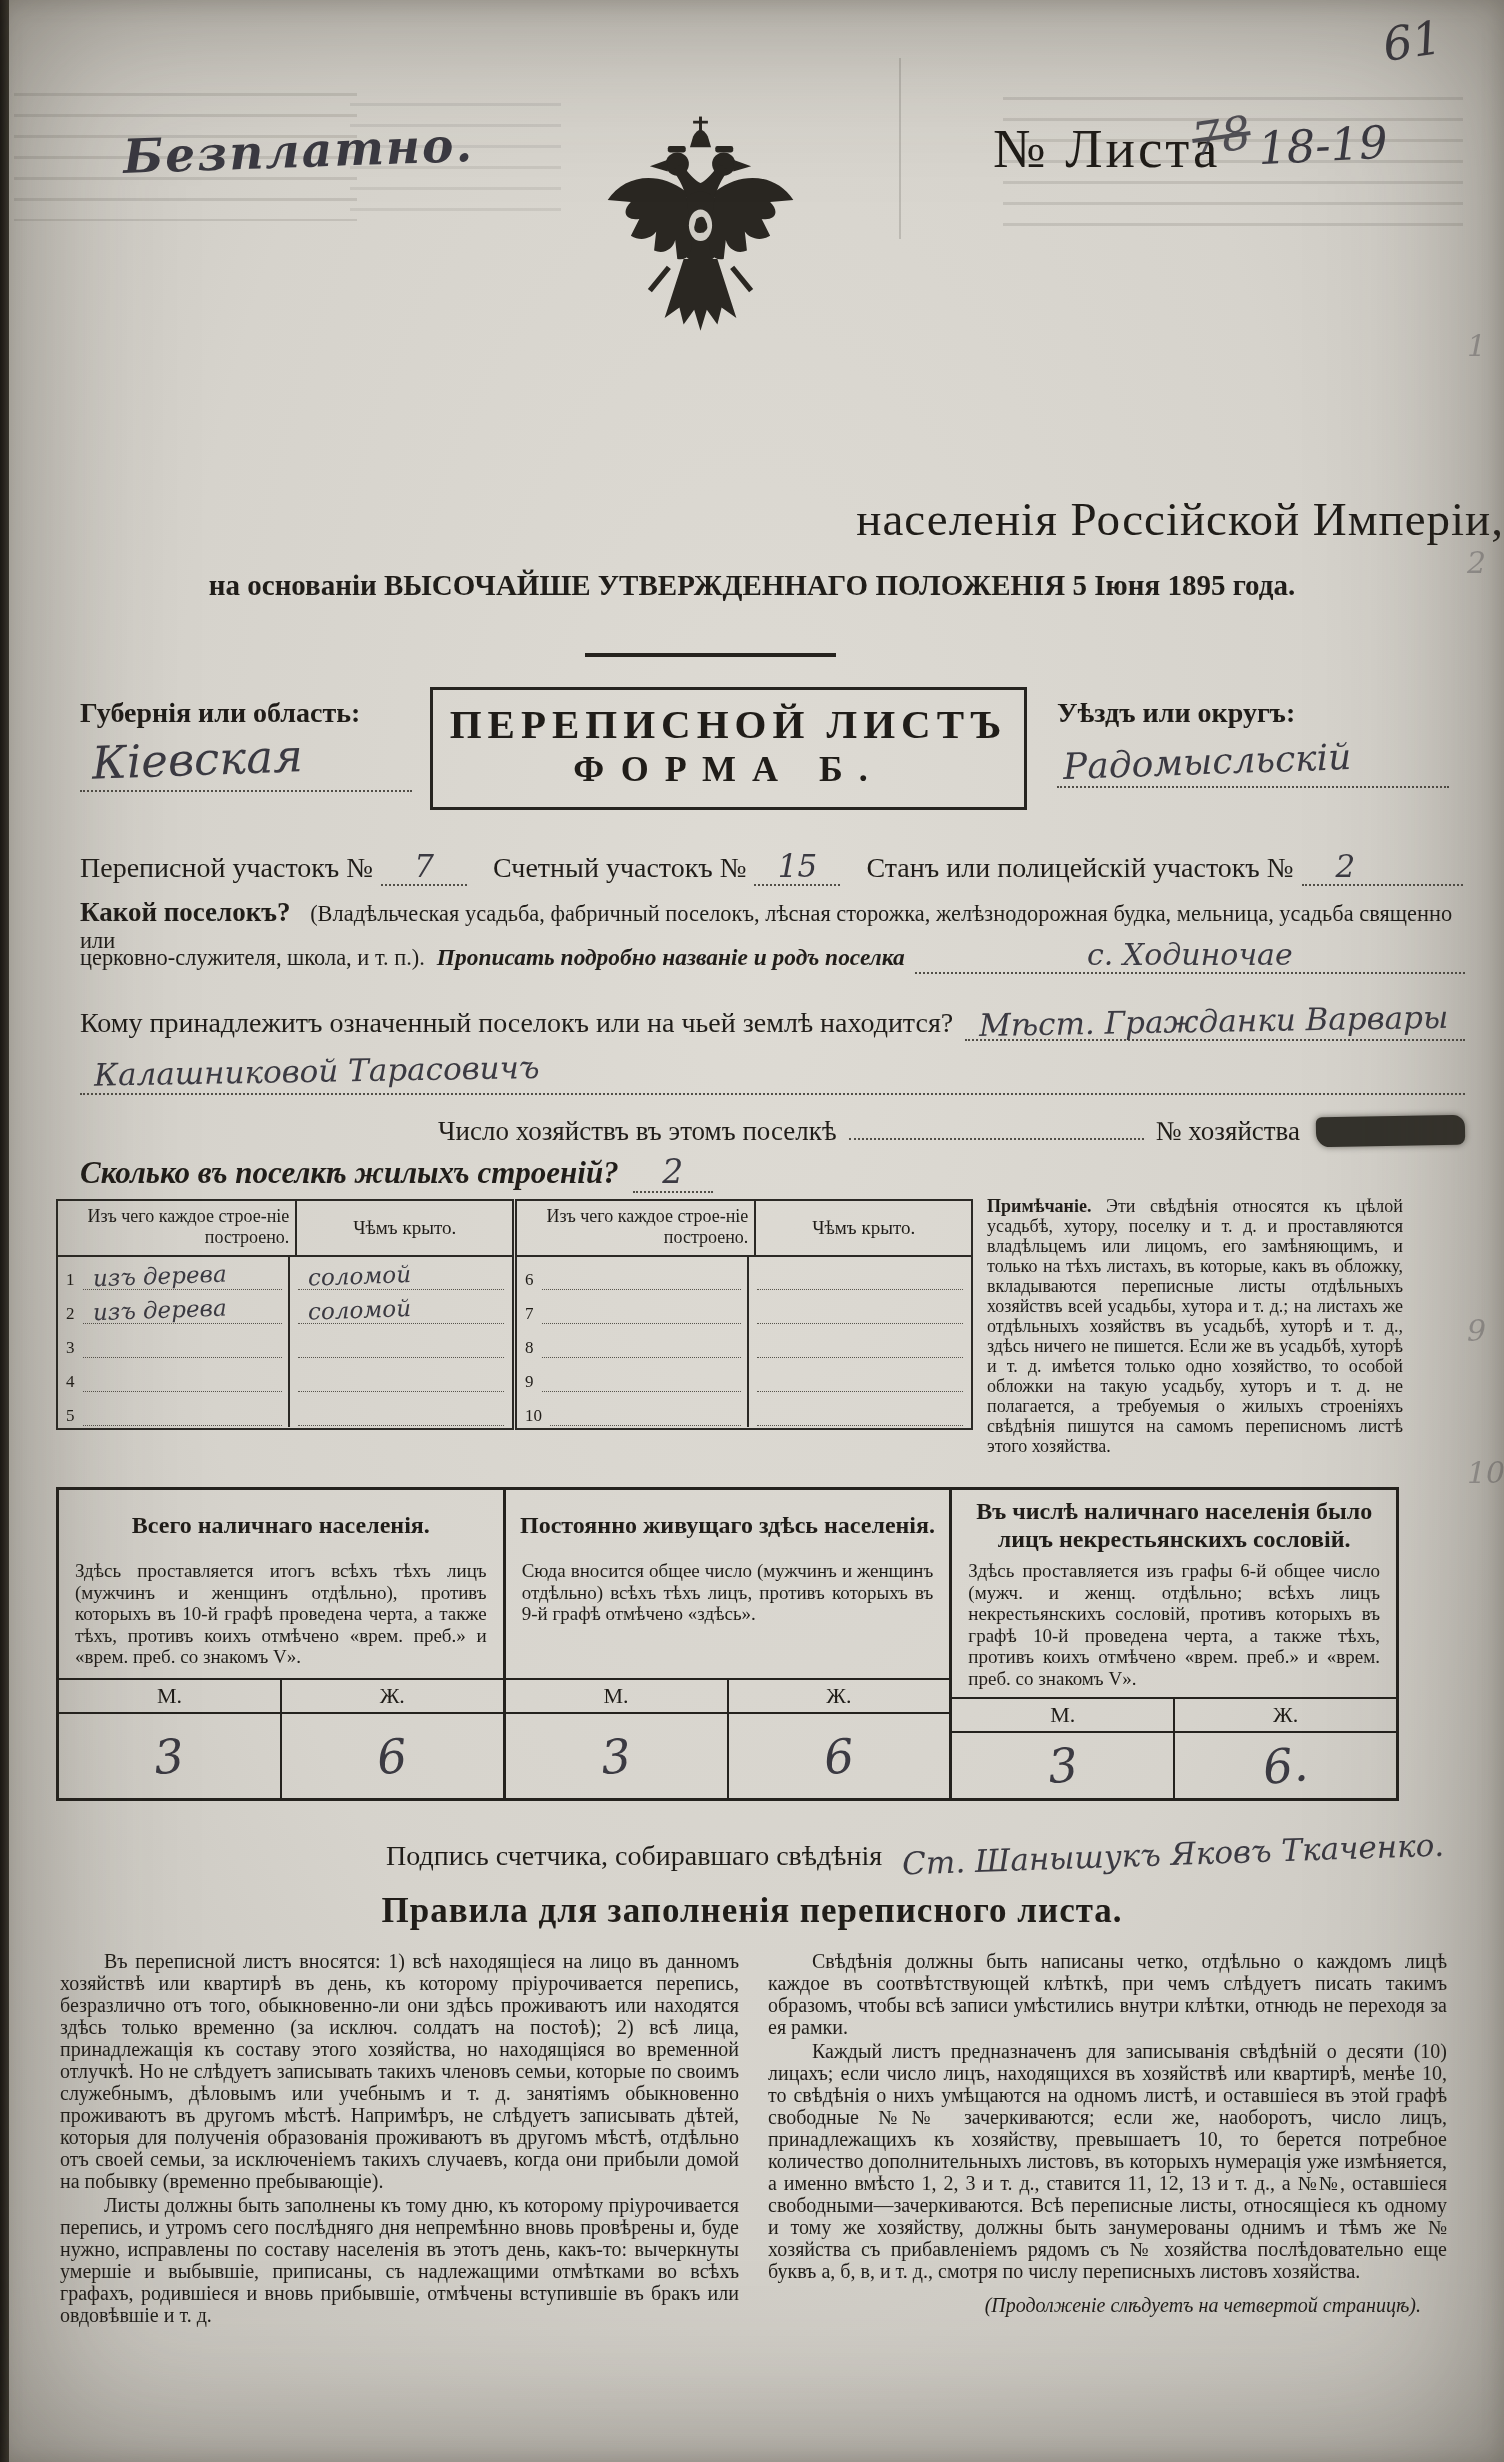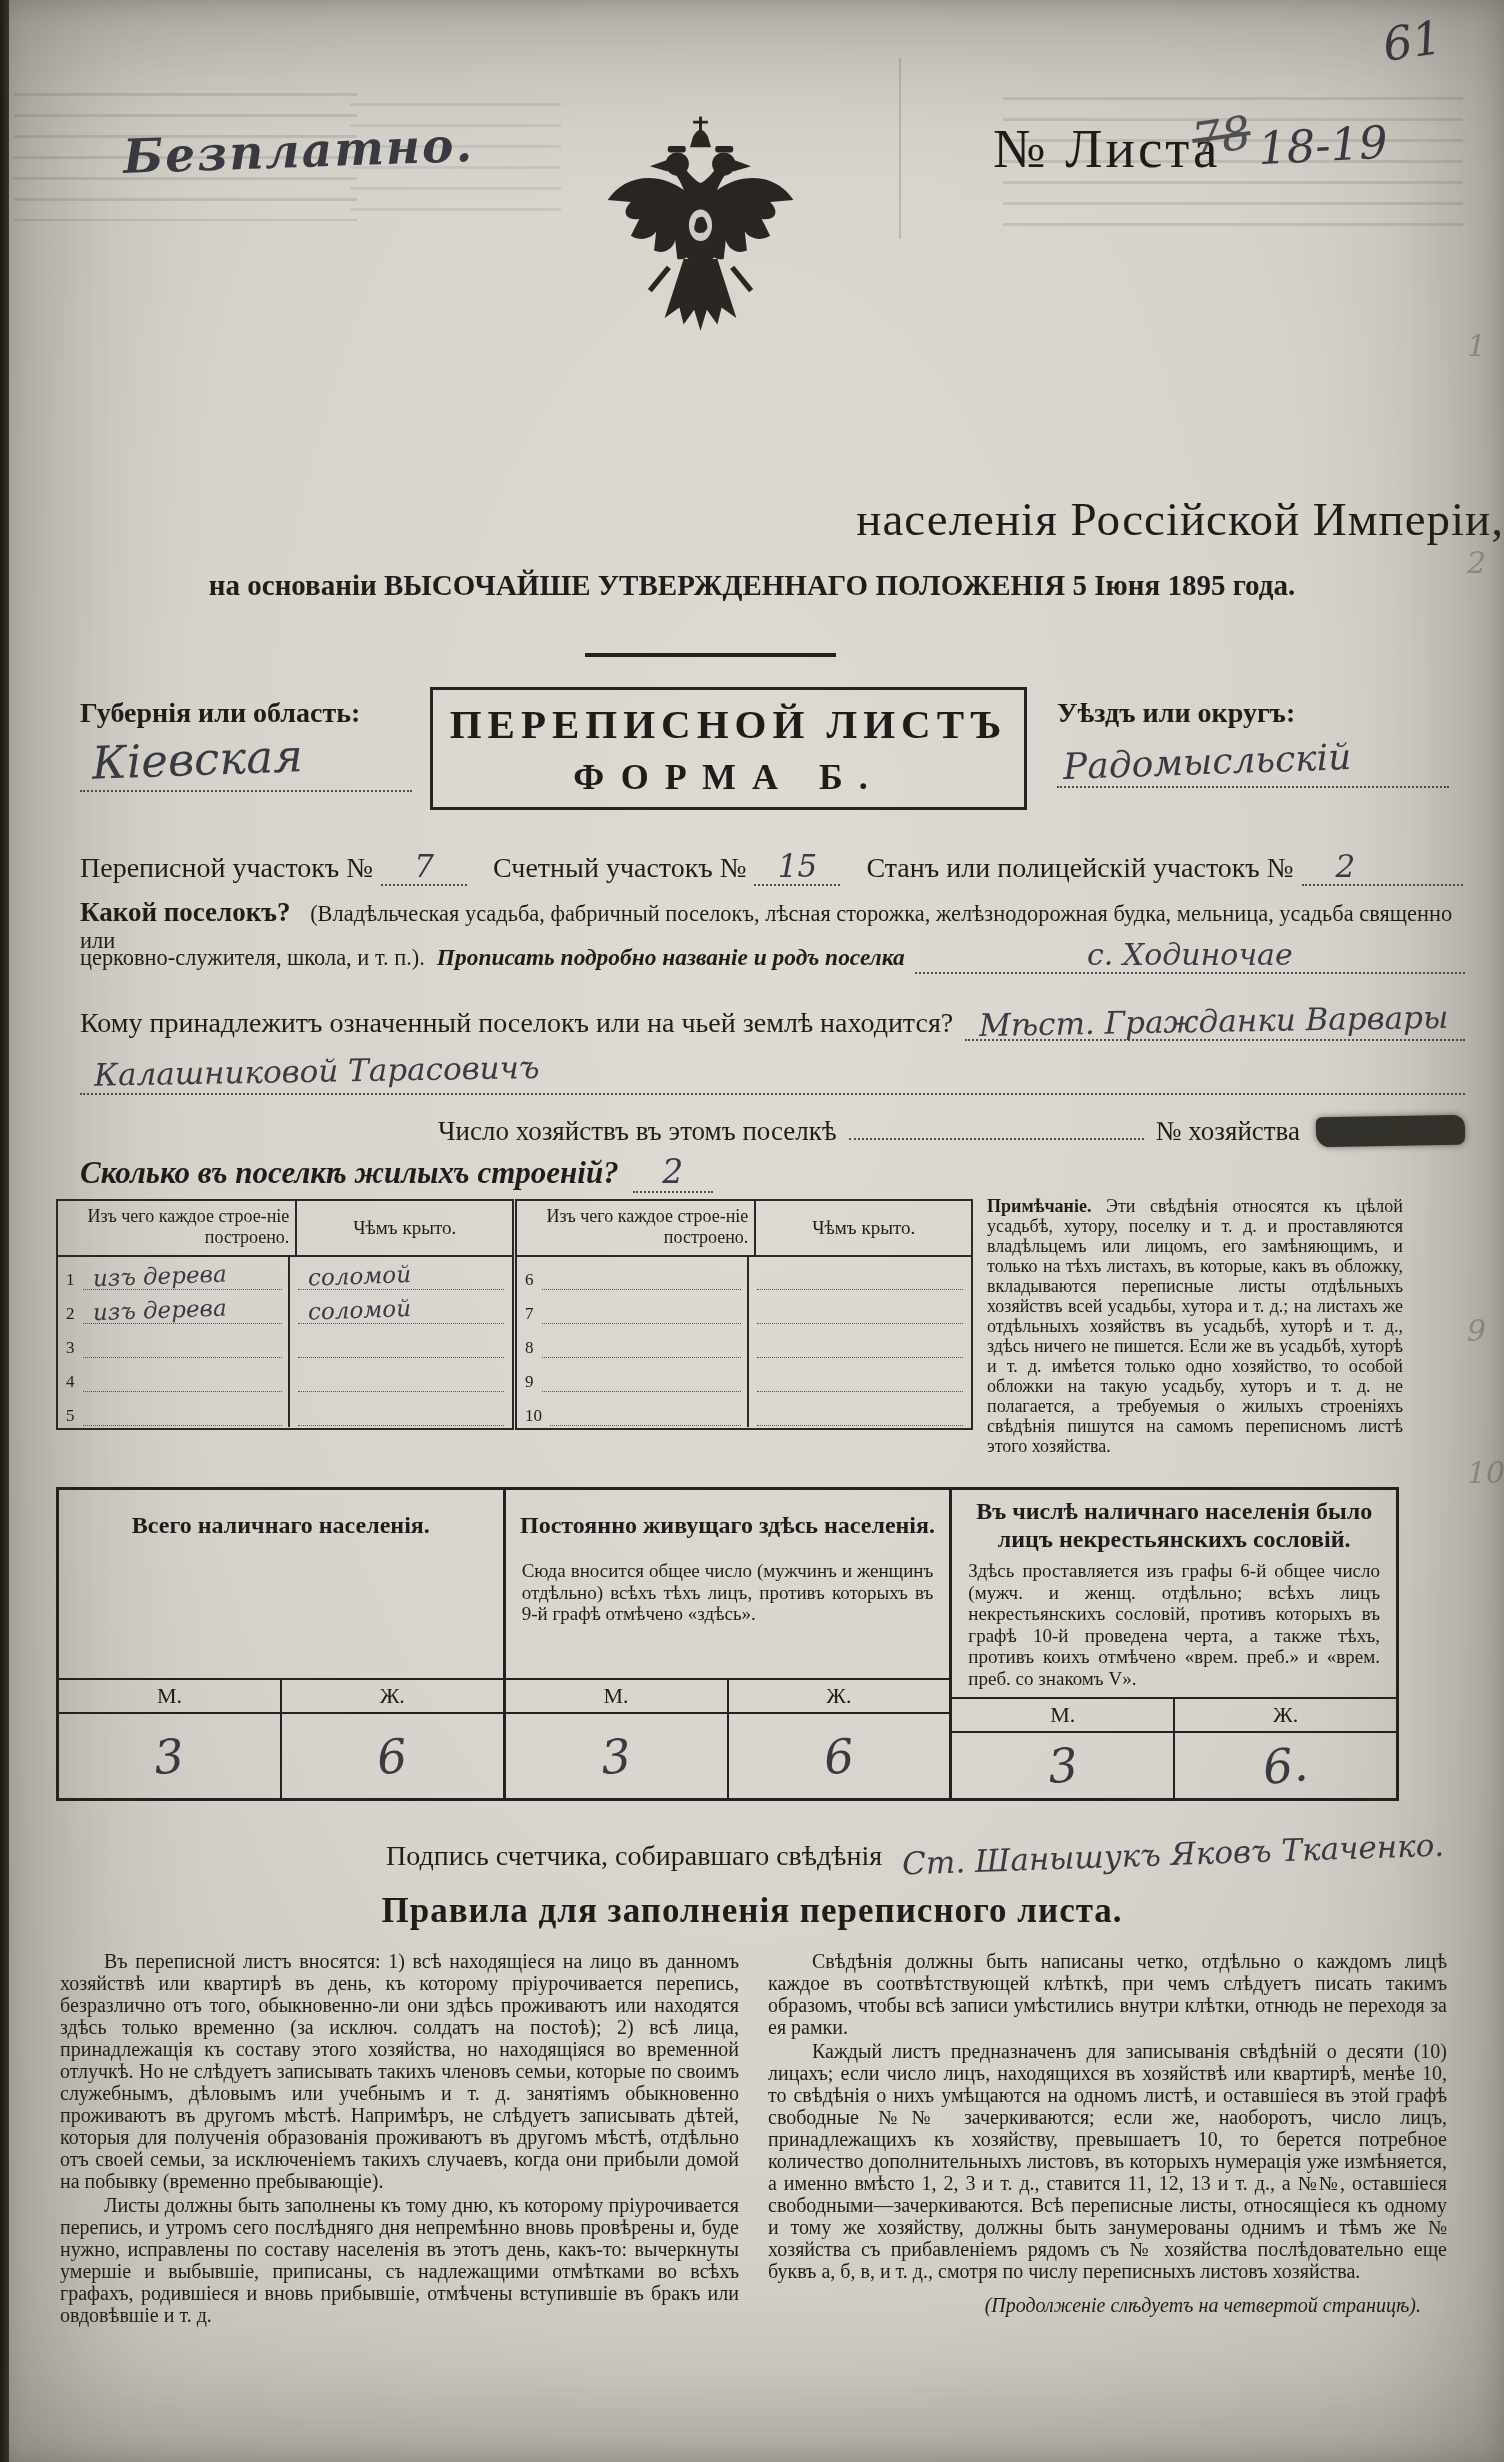--- a/index.html
+++ b/index.html
@@ -40,21 +40,21 @@
   .t3 { top:569px; left:0; width:100%; text-align:center; font-size:29px; font-weight:bold; }
   .divider { top:653px; left:585px; width:251px; height:4px; background:#26231e; }
 
   
   .fh-label { font-size:28px; font-weight:bold; }
   .fh-left { left:80px; top:697px; width:332px; }
   .fh-left .hand { font-size:45px; margin:4px 0 0 12px; transform:rotate(-2deg); display:inline-block; }
   .fh-underline { margin-top:2px; border-bottom:2px dotted #514e47; height:4px; }
   .fh-center { left:430px; top:687px; width:597px; height:123px; border:3px solid #262420; padding-top:10px; text-align:center; }
   .fh-c1 { font-size:41px; font-weight:bold; letter-spacing:6px; }
-  .fh-c2 { font-size:36px; font-weight:bold; letter-spacing:16px; margin-top:8px; }
+  .fh-c2 { font-size:36px; font-weight:bold; letter-spacing:16px; }
   .fh-right { left:1057px; top:697px; width:392px; }
   .fh-right .hand { font-size:36px; margin:12px 0 0 6px; transform:rotate(-2deg); display:inline-block; }
 
   
   .precincts { left:80px; top:848px; width:1383px; display:flex; align-items:baseline; font-size:28px; }
   .p-lbl { white-space:nowrap; }
   .p-val { text-align:center; border-bottom:2px dotted #514e47; font-size:31px; padding:0 12px; margin:0 26px 0 8px; min-width:86px; }
   .p-val.last { flex:1; margin-right:0; text-align:left; padding-left:34px; }
 
   
@@ -328,20 +328,21 @@
   </div>
 
   <div class="bt-note">
     <span class="nb">Примѣчаніе.</span><span> Эти свѣдѣнія относятся къ цѣлой усадьбѣ, хутору, поселку и т. д. и проставляются владѣльцемъ или лицомъ, его замѣняющимъ, и только на тѣхъ листахъ, въ которые, какъ въ обложку, вкладываются переписные листы отдѣльныхъ хозяйствъ всей усадьбы, хутора и т. д.; на листахъ же отдѣльныхъ хозяйствъ въ усадьбѣ, хуторѣ и т. д., здѣсь ничего не пишется. Если же въ усадьбѣ, хуторѣ и т. д. имѣется только одно хозяйство, то особой обложки на такую усадьбу, хуторъ и т. д. не полагается, а требуемыя о жилыхъ строеніяхъ свѣдѣнія пишутся на самомъ переписномъ листѣ этого хозяйства.</span>
   </div>
 
 
   <div class="abs pop-table">
     <div class="pop-group">
       <div class="pop-head">Всего наличнаго населенія.</div>
+      <div class="pop-note">Здѣсь проставляется итогъ всѣхъ тѣхъ лицъ (мужчинъ и женщинъ отдѣльно), противъ которыхъ въ 10-й графѣ проведена черта, а также тѣхъ, противъ коихъ отмѣчено «врем. преб.» и «врем. преб. со знакомъ V».</div>
       <div class="pop-mj">
         <span>М.</span>
         <span>Ж.</span>
       </div>
       <div class="pop-vals">
         <div class="cell">
             <span class="hand">3</span>
           </div>
         <div class="cell">
             <span class="hand">6</span>

